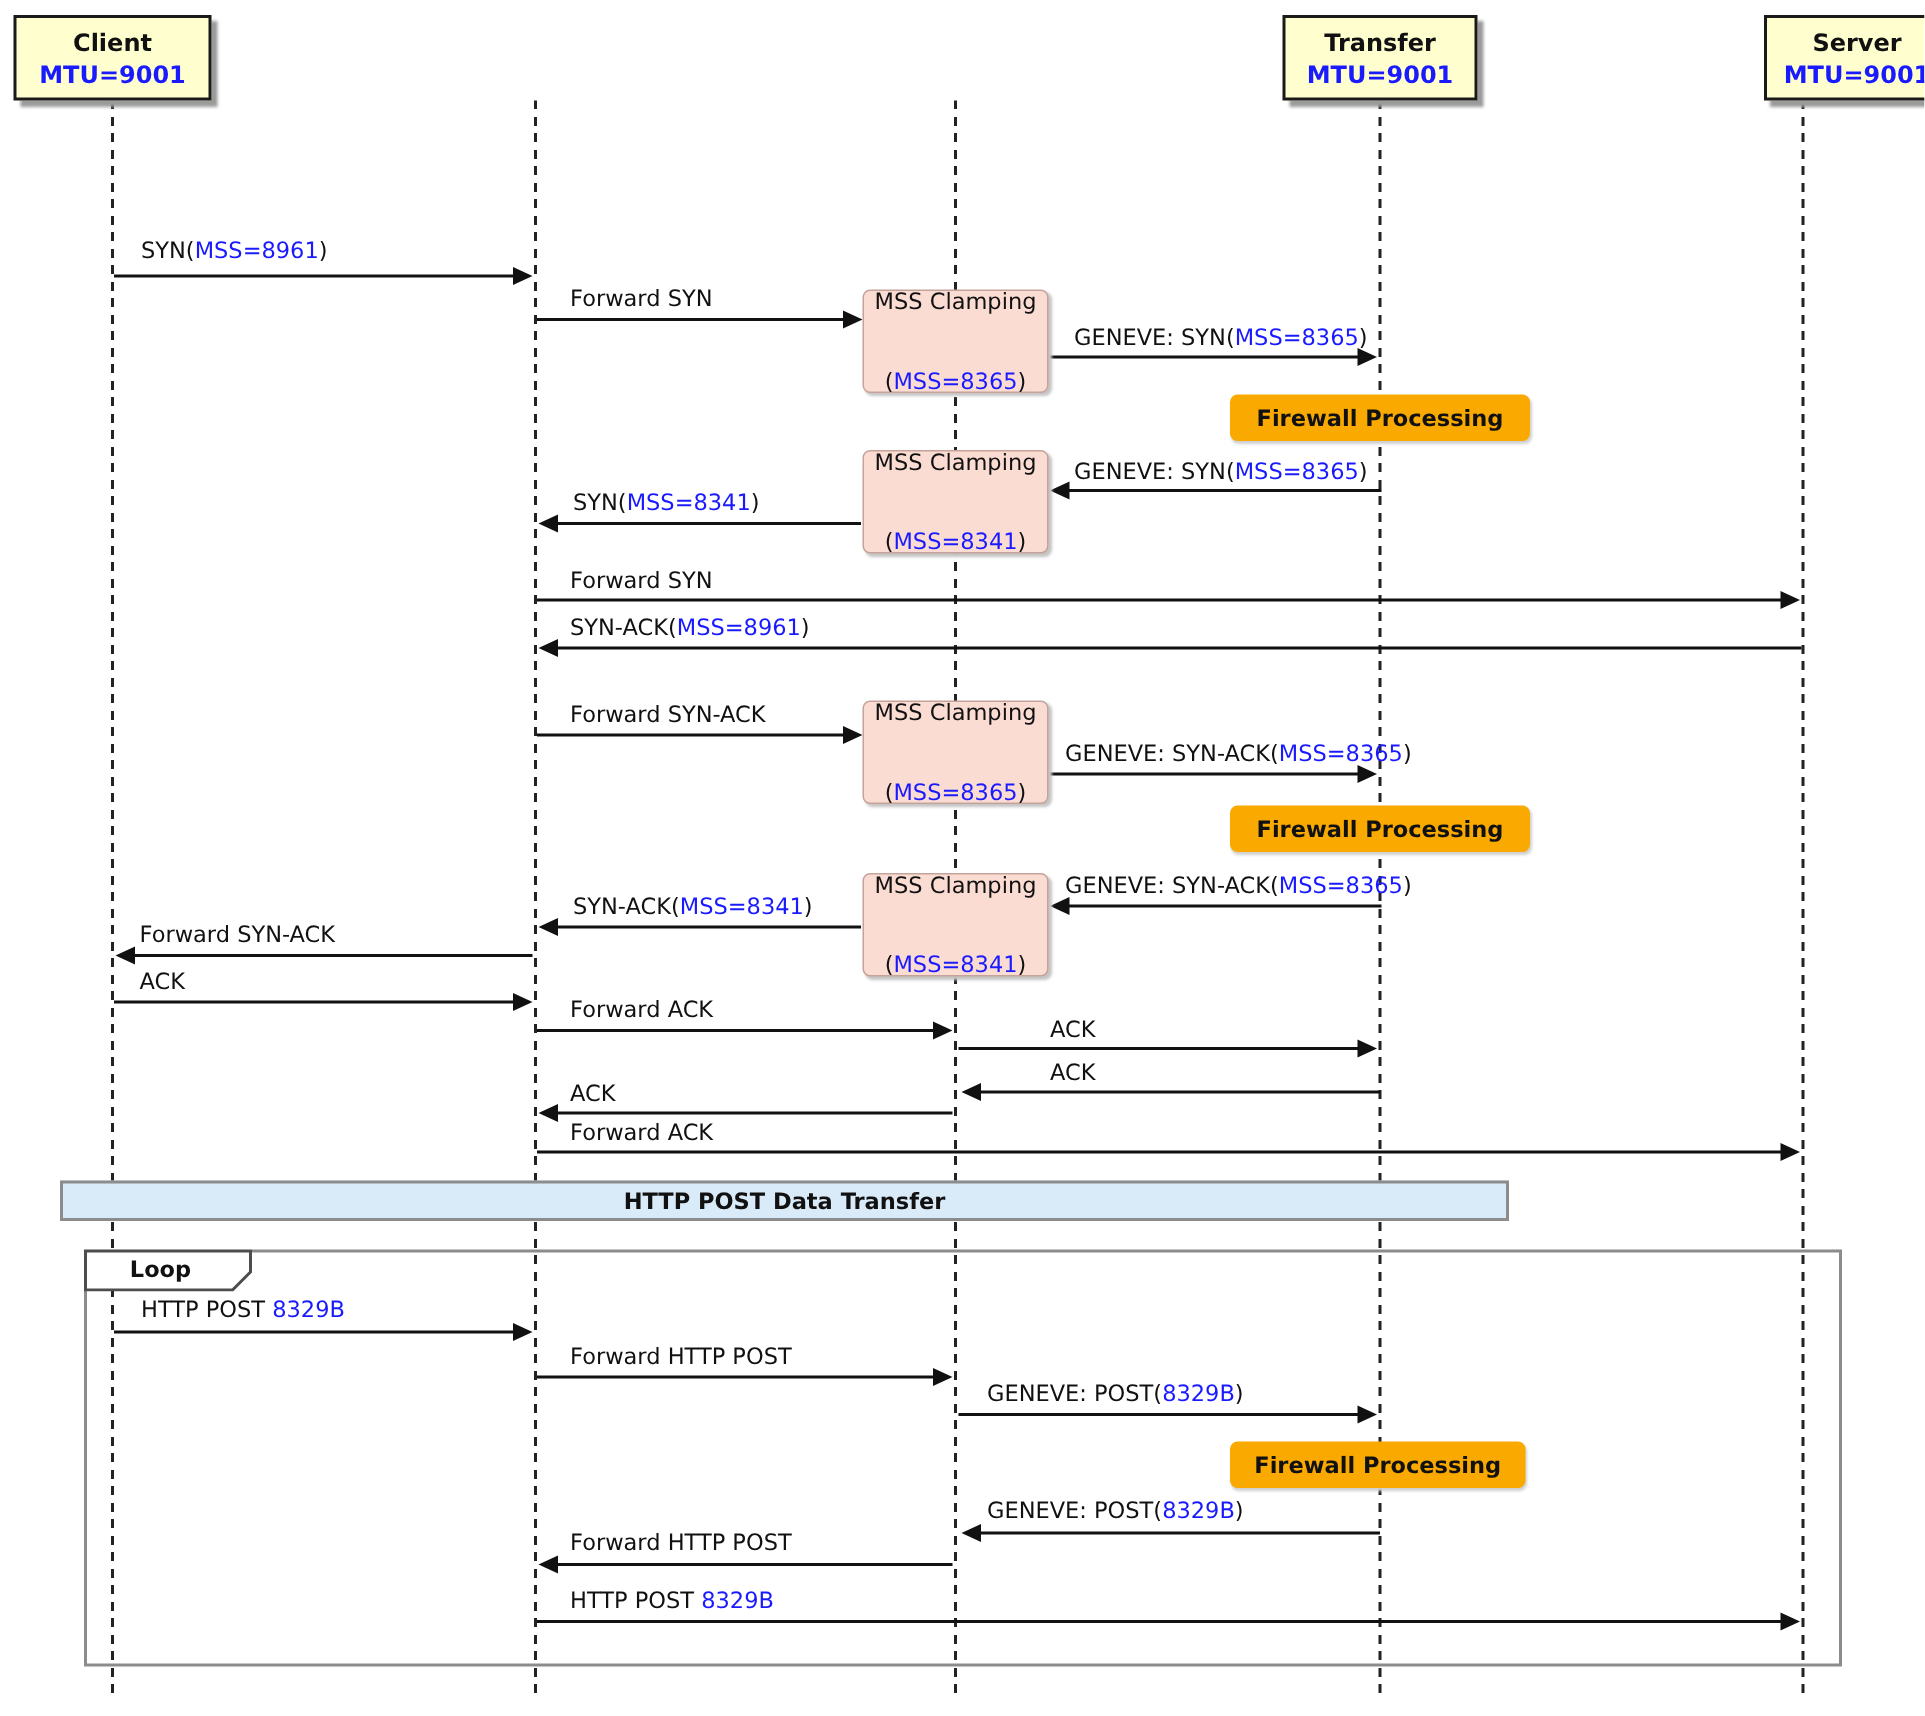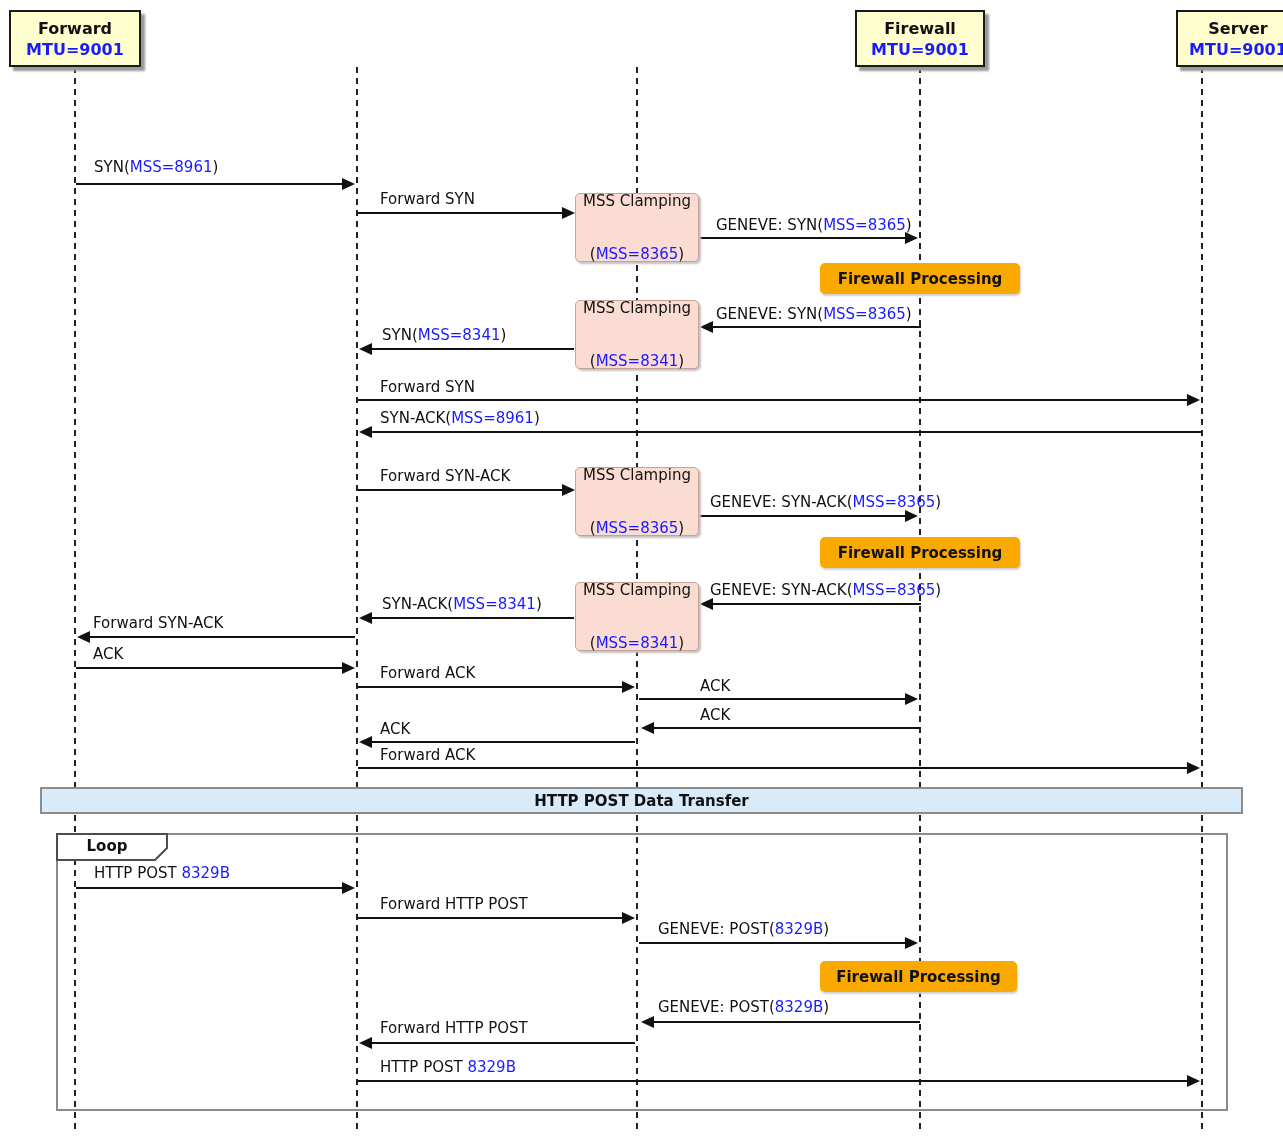--- a/index.html
+++ b/index.html
@@ -58,21 +58,21 @@
     <div class="lifeline" style="left: 74.25px; top: 67px; height: 1066px;"></div>
     <div class="lifeline" style="left: 356.25px; top: 67px; height: 1066px;"></div>
     <div class="lifeline" style="left: 636.25px; top: 67px; height: 1066px;"></div>
     <div class="lifeline" style="left: 919.25px; top: 67px; height: 1066px;"></div>
     <div class="lifeline" style="left: 1201.25px; top: 67px; height: 1066px;"></div>
     <div class="loop-frame" style="left: 56px; top: 833px; width: 1172px; height: 278px;"></div>
     <div class="loop-tab" style="left: 56px; top: 833px;"><svg width="112" height="28" xmlns="http://www.w3.org/2000/svg">
         <path d="M1,1 L111,1 L111,15 L99,27 L1,27 Z" fill="#ffffff" stroke="#4d4d4d" stroke-width="2"></path>
       </svg></div>
     <div class="loop-label" style="left: 56px; top: 833px; width: 102px; height: 26px;">Loop</div>
-    <div class="divider" style="left: 40px; top: 787px; width: 1203px; height: 27px;">HTTP POST Data Transfer</div>
+    <div class="divider" style="left: 40px; top: 787px; width: 966px; height: 27px;">HTTP POST Data Transfer</div>
     <div class="msg-line" style="left: 76px; width: 269px; top: 183px;"></div>
     <div class="msg-head right" style="top: 178px; left: 342px;"></div>
     <div class="msg-label" style="left: 94px; top: 157px;"><span>SYN(</span><span class="blue">MSS=8961</span><span>)</span></div>
     <div class="msg-line" style="left: 358px; width: 207px; top: 212px;"></div>
     <div class="msg-head right" style="top: 207px; left: 562px;"></div>
     <div class="msg-label" style="left: 380px; top: 189px;"><span>Forward SYN</span></div>
     <div class="msg-line" style="left: 700px; width: 208px; top: 237px;"></div>
     <div class="msg-head right" style="top: 232px; left: 905px;"></div>
     <div class="msg-label" style="left: 716px; top: 215px;"><span>GENEVE: SYN(</span><span class="blue">MSS=8365</span><span>)</span></div>
     <div class="msg-line" style="left: 710px; width: 211px; top: 326px;"></div>
@@ -151,24 +151,24 @@
       <div class="mss-value"><span>(</span><span class="blue">MSS=8365</span><span>)</span></div>
     </div>
     <div class="mss-box" style="left: 575px; top: 582px; width: 124px; height: 69px;">
       <div class="mss-title">MSS Clamping</div>
       <div class="mss-value"><span>(</span><span class="blue">MSS=8341</span><span>)</span></div>
     </div>
     <div class="fw-box" style="left: 820px; top: 263px; width: 200px; height: 31px;">Firewall Processing</div>
     <div class="fw-box" style="left: 820px; top: 537px; width: 200px; height: 31px;">Firewall Processing</div>
     <div class="fw-box" style="left: 820px; top: 961px; width: 197px; height: 31px;">Firewall Processing</div>
     <div class="participant" style="left: 9px; width: 132px;">
-      <div class="pname">Forward</div>
+      <div class="pname">Client</div>
       <div class="sub">MTU=9001</div>
     </div>
     <div class="participant" style="left: 855px; width: 130px;">
-      <div class="pname">Firewall</div>
+      <div class="pname">Transfer</div>
       <div class="sub">MTU=9001</div>
     </div>
     <div class="participant" style="left: 1176px; width: 124px;">
       <div class="pname">Server</div>
       <div class="sub">MTU=9001</div>
     </div>
   </div>
 
 </body></html>

